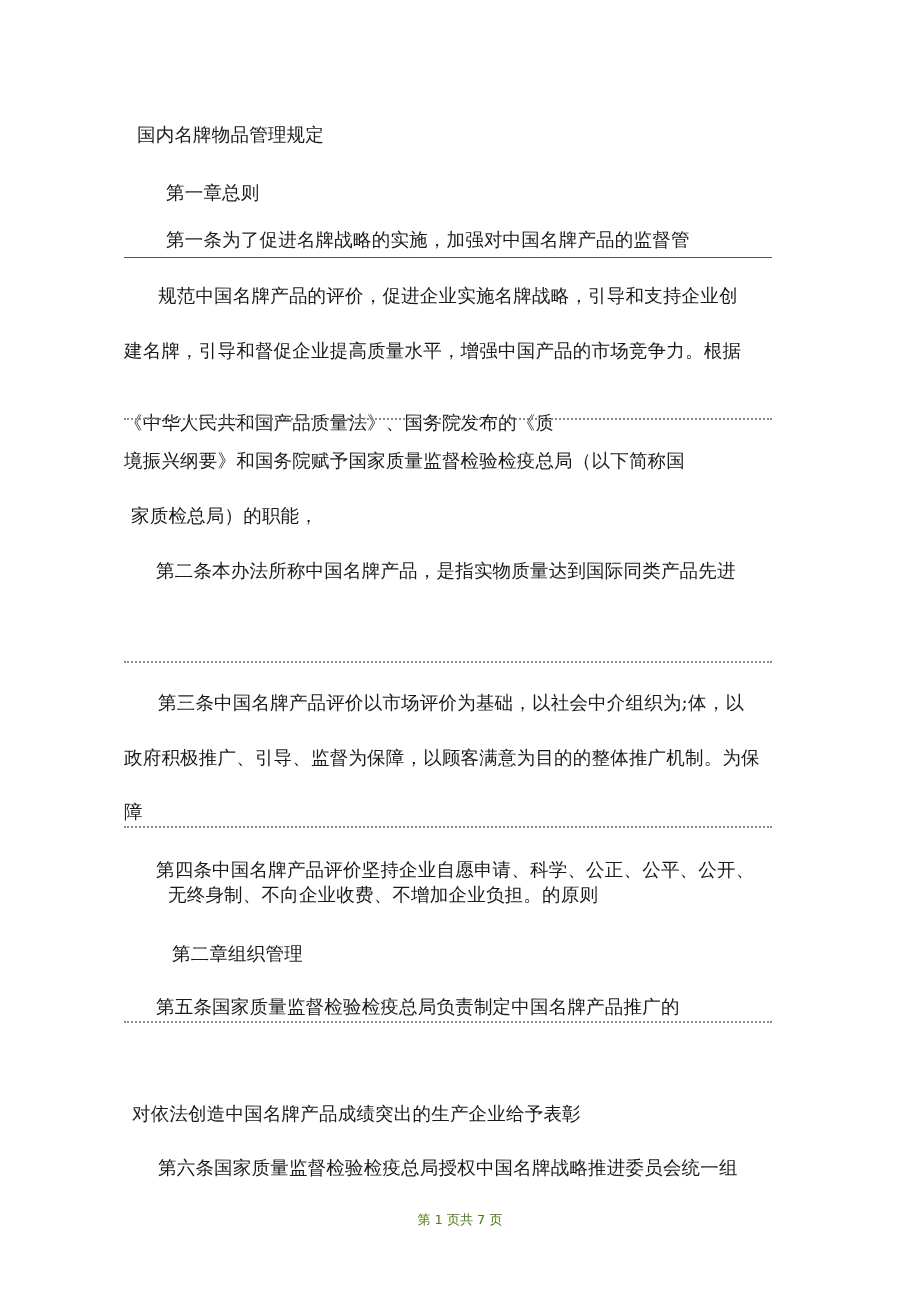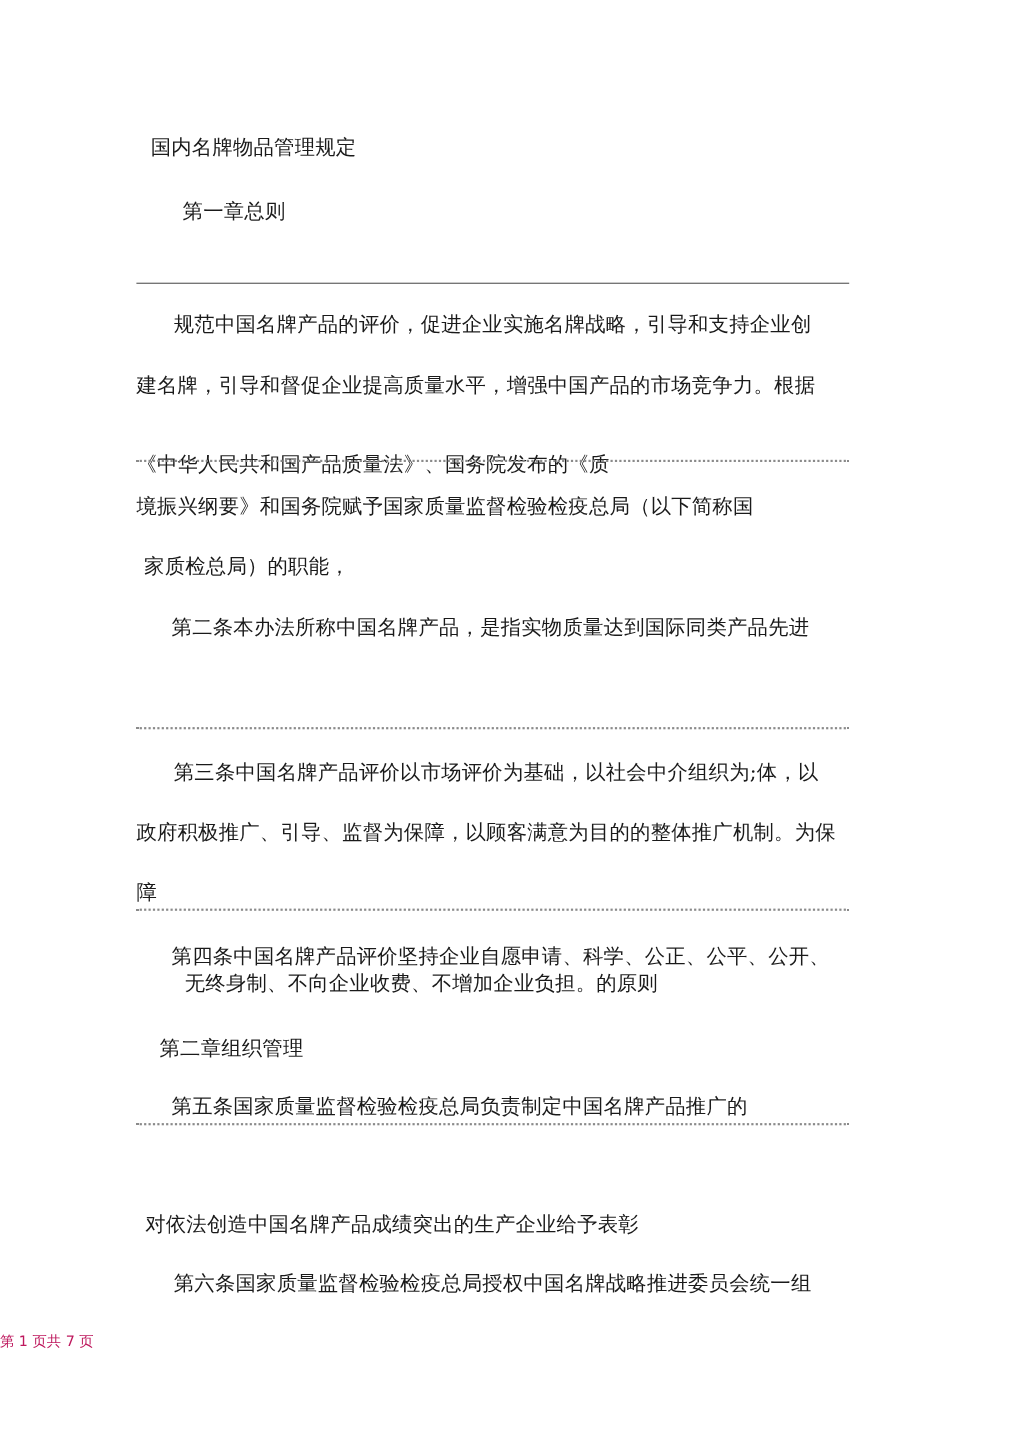--- a/index.html
+++ b/index.html
@@ -37,52 +37,54 @@
       border-top: 1.5px solid #555555;
     }
     .rule.dotted {
       border-top: 2px dotted #8a8a8a;
     }
     .footer {
       position: absolute;
       top: 1211px;
       left: 0;
       width: 920px;
+      text-align: center;
       font-family: "DejaVu Sans", "Liberation Sans", sans-serif;
       font-size: 13px;
-      color: #be185d;
+      color: #4d7c0f;
     }
   </style>
 </head>
 <body>
 
 <div class="page">
   <div class="line" style="left:137px; top:124px;">国内名牌物品管理规定</div>
   <div class="line" style="left:166px; top:182px;">第一章总则</div>
+  <div class="line" style="left:166px; top:229px;">第一条为了促进名牌战略的实施，加强对中国名牌产品的监督管</div>
   <div class="rule" style="top:257px;"></div>
 
   <div class="line" style="left:158px; top:285px;">规范中国名牌产品的评价，促进企业实施名牌战略，引导和支持企业创</div>
   <div class="line" style="left:124px; top:340px;">建名牌，引导和督促企业提高质量水平，增强中国产品的市场竞争力。根据</div>
   <div class="line" style="left:124px; top:412px;font-family:Liberation Serif, serif;">《中华人民共和国产品质量法》、国务院发布的《质</div>
   <div class="rule dotted" style="top:418px;"></div>
   <div class="line" style="left:124px; top:450px;text-align:center;">境振兴纲要》和国务院赋予国家质量监督检验检疫总局（以下简称国</div>
   <div class="line" style="left:131px; top:505px;">家质检总局）的职能，</div>
 
   <div class="line" style="left:156px; top:560px;">第二条本办法所称中国名牌产品，是指实物质量达到国际同类产品先进</div>
   <div class="rule dotted" style="top:661px;"></div>
 
   <div class="line" style="left:158px; top:692px;">第三条中国名牌产品评价以市场评价为基础，以社会中介组织为;体，以</div>
   <div class="line" style="left:124px; top:747px;">政府积极推广、引导、监督为保障，以顾客满意为目的的整体推广机制。为保</div>
   <div class="line" style="left:124px; top:801px;">障</div>
   <div class="rule dotted" style="top:826px;"></div>
 
   <div class="line" style="left:156px; top:859px;">第四条中国名牌产品评价坚持企业自愿申请、科学、公正、公平、公开、</div>
   <div class="line" style="left:124px; top:884px;margin-left:44px;">无终身制、不向企业收费、不增加企业负担。的原则</div>
 
-  <div class="line" style="left:145px; top:943px;">第二章组织管理</div>
+  <div class="line" style="left:172px; top:943px;">第二章组织管理</div>
 
   <div class="line" style="left:156px; top:996px;">第五条国家质量监督检验检疫总局负责制定中国名牌产品推广的</div>
   <div class="rule dotted" style="top:1021px;"></div>
   <div class="line" style="left:132px; top:1103px;">对依法创造中国名牌产品成绩突出的生产企业给予表彰</div>
 
   <div class="line" style="left:158px; top:1157px;">第六条国家质量监督检验检疫总局授权中国名牌战略推进委员会统一组</div>
 
   <div class="footer">第 1 页共 7 页</div>
 </div>
 

